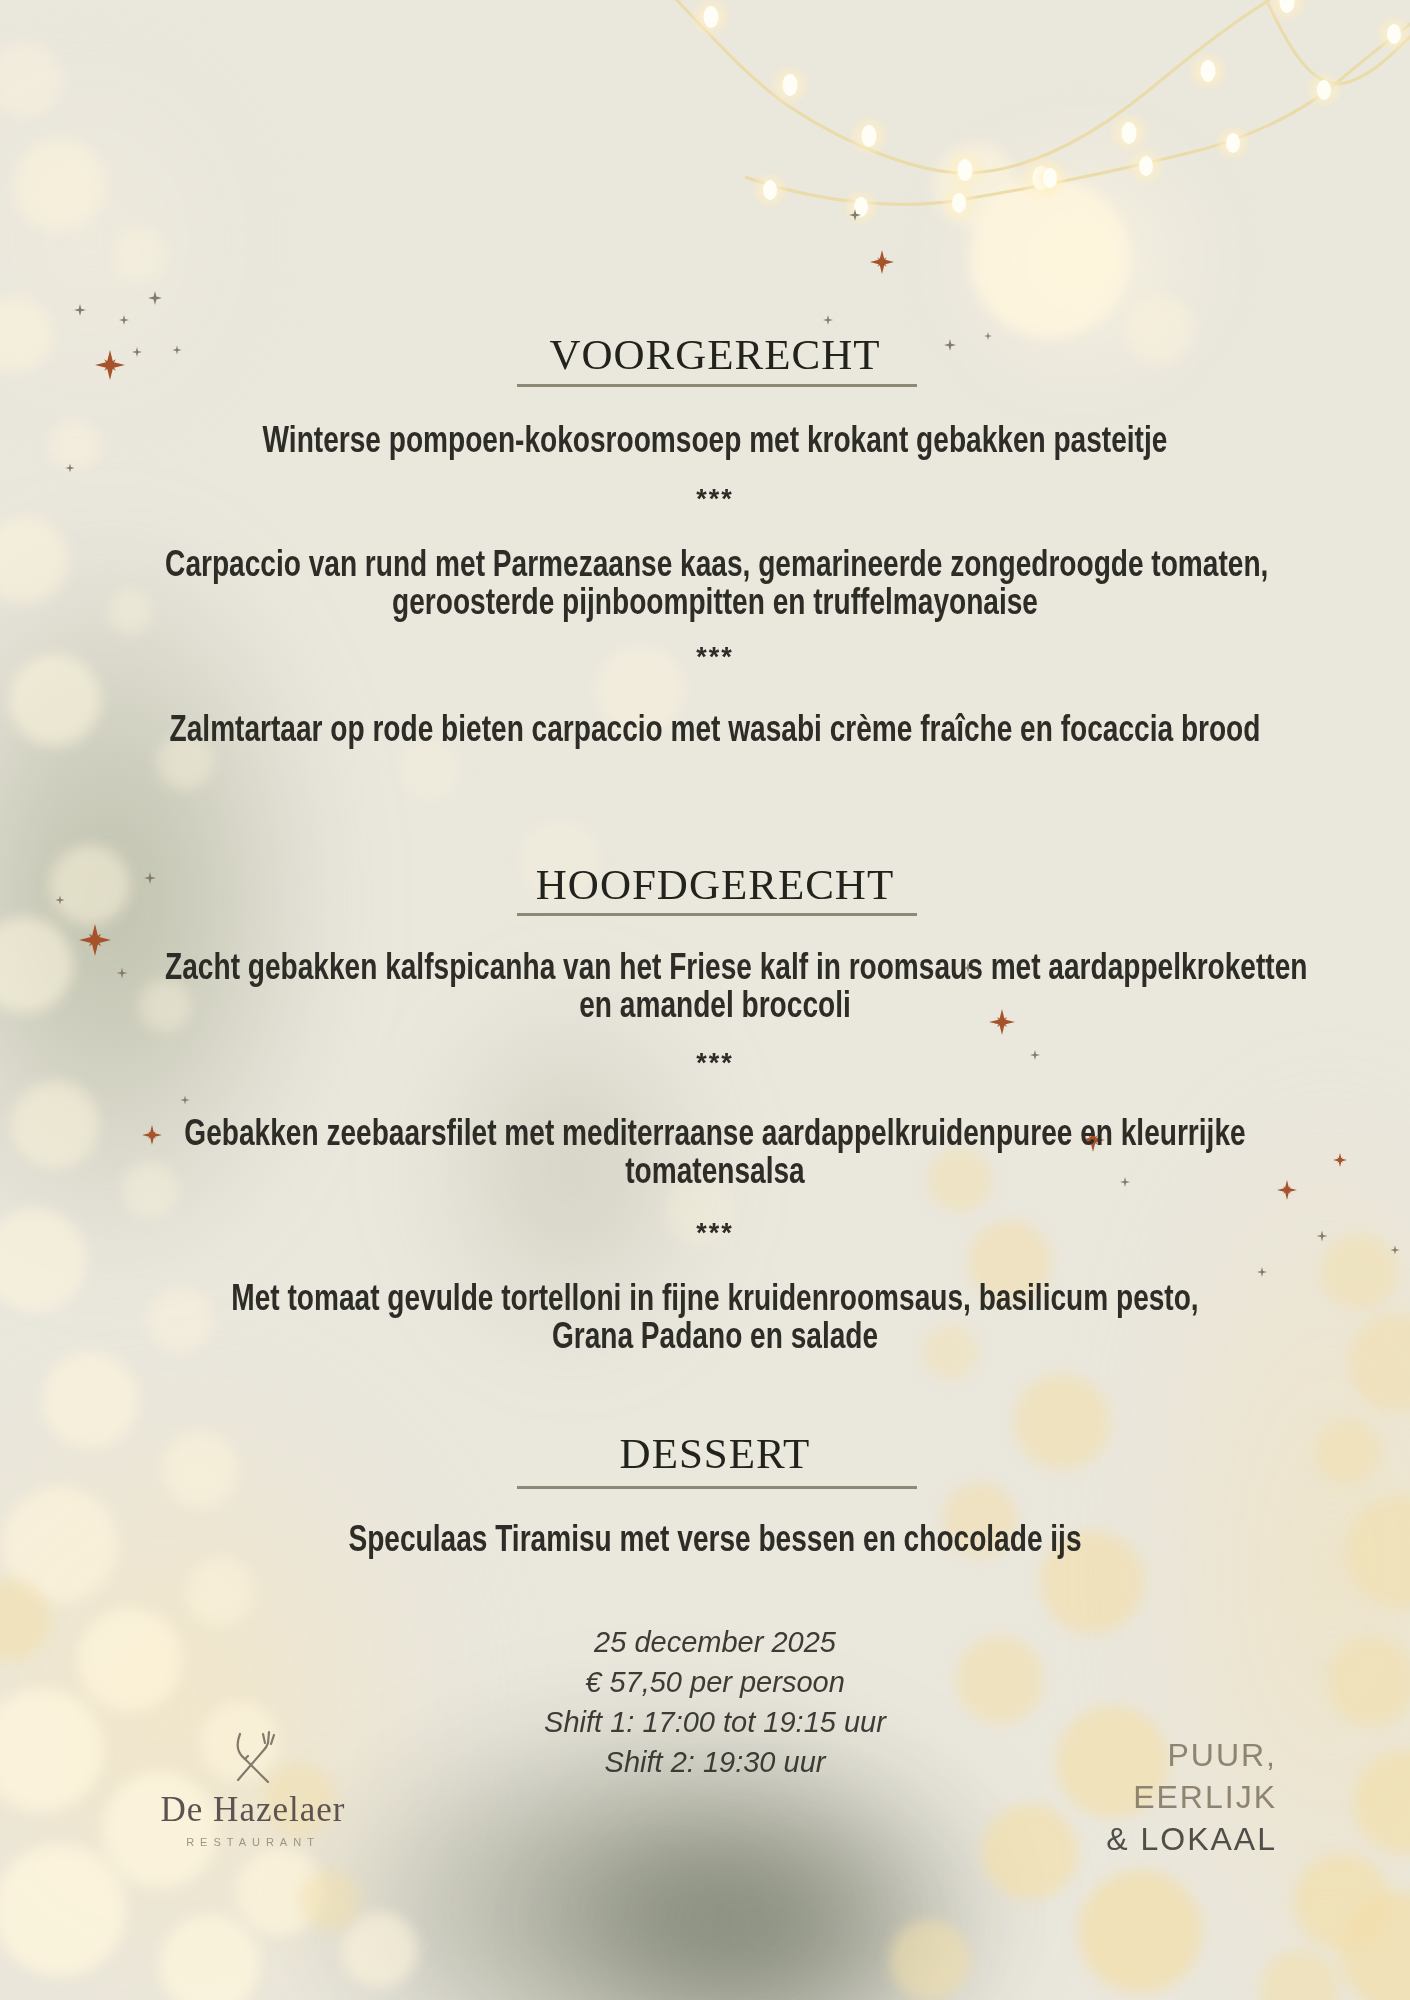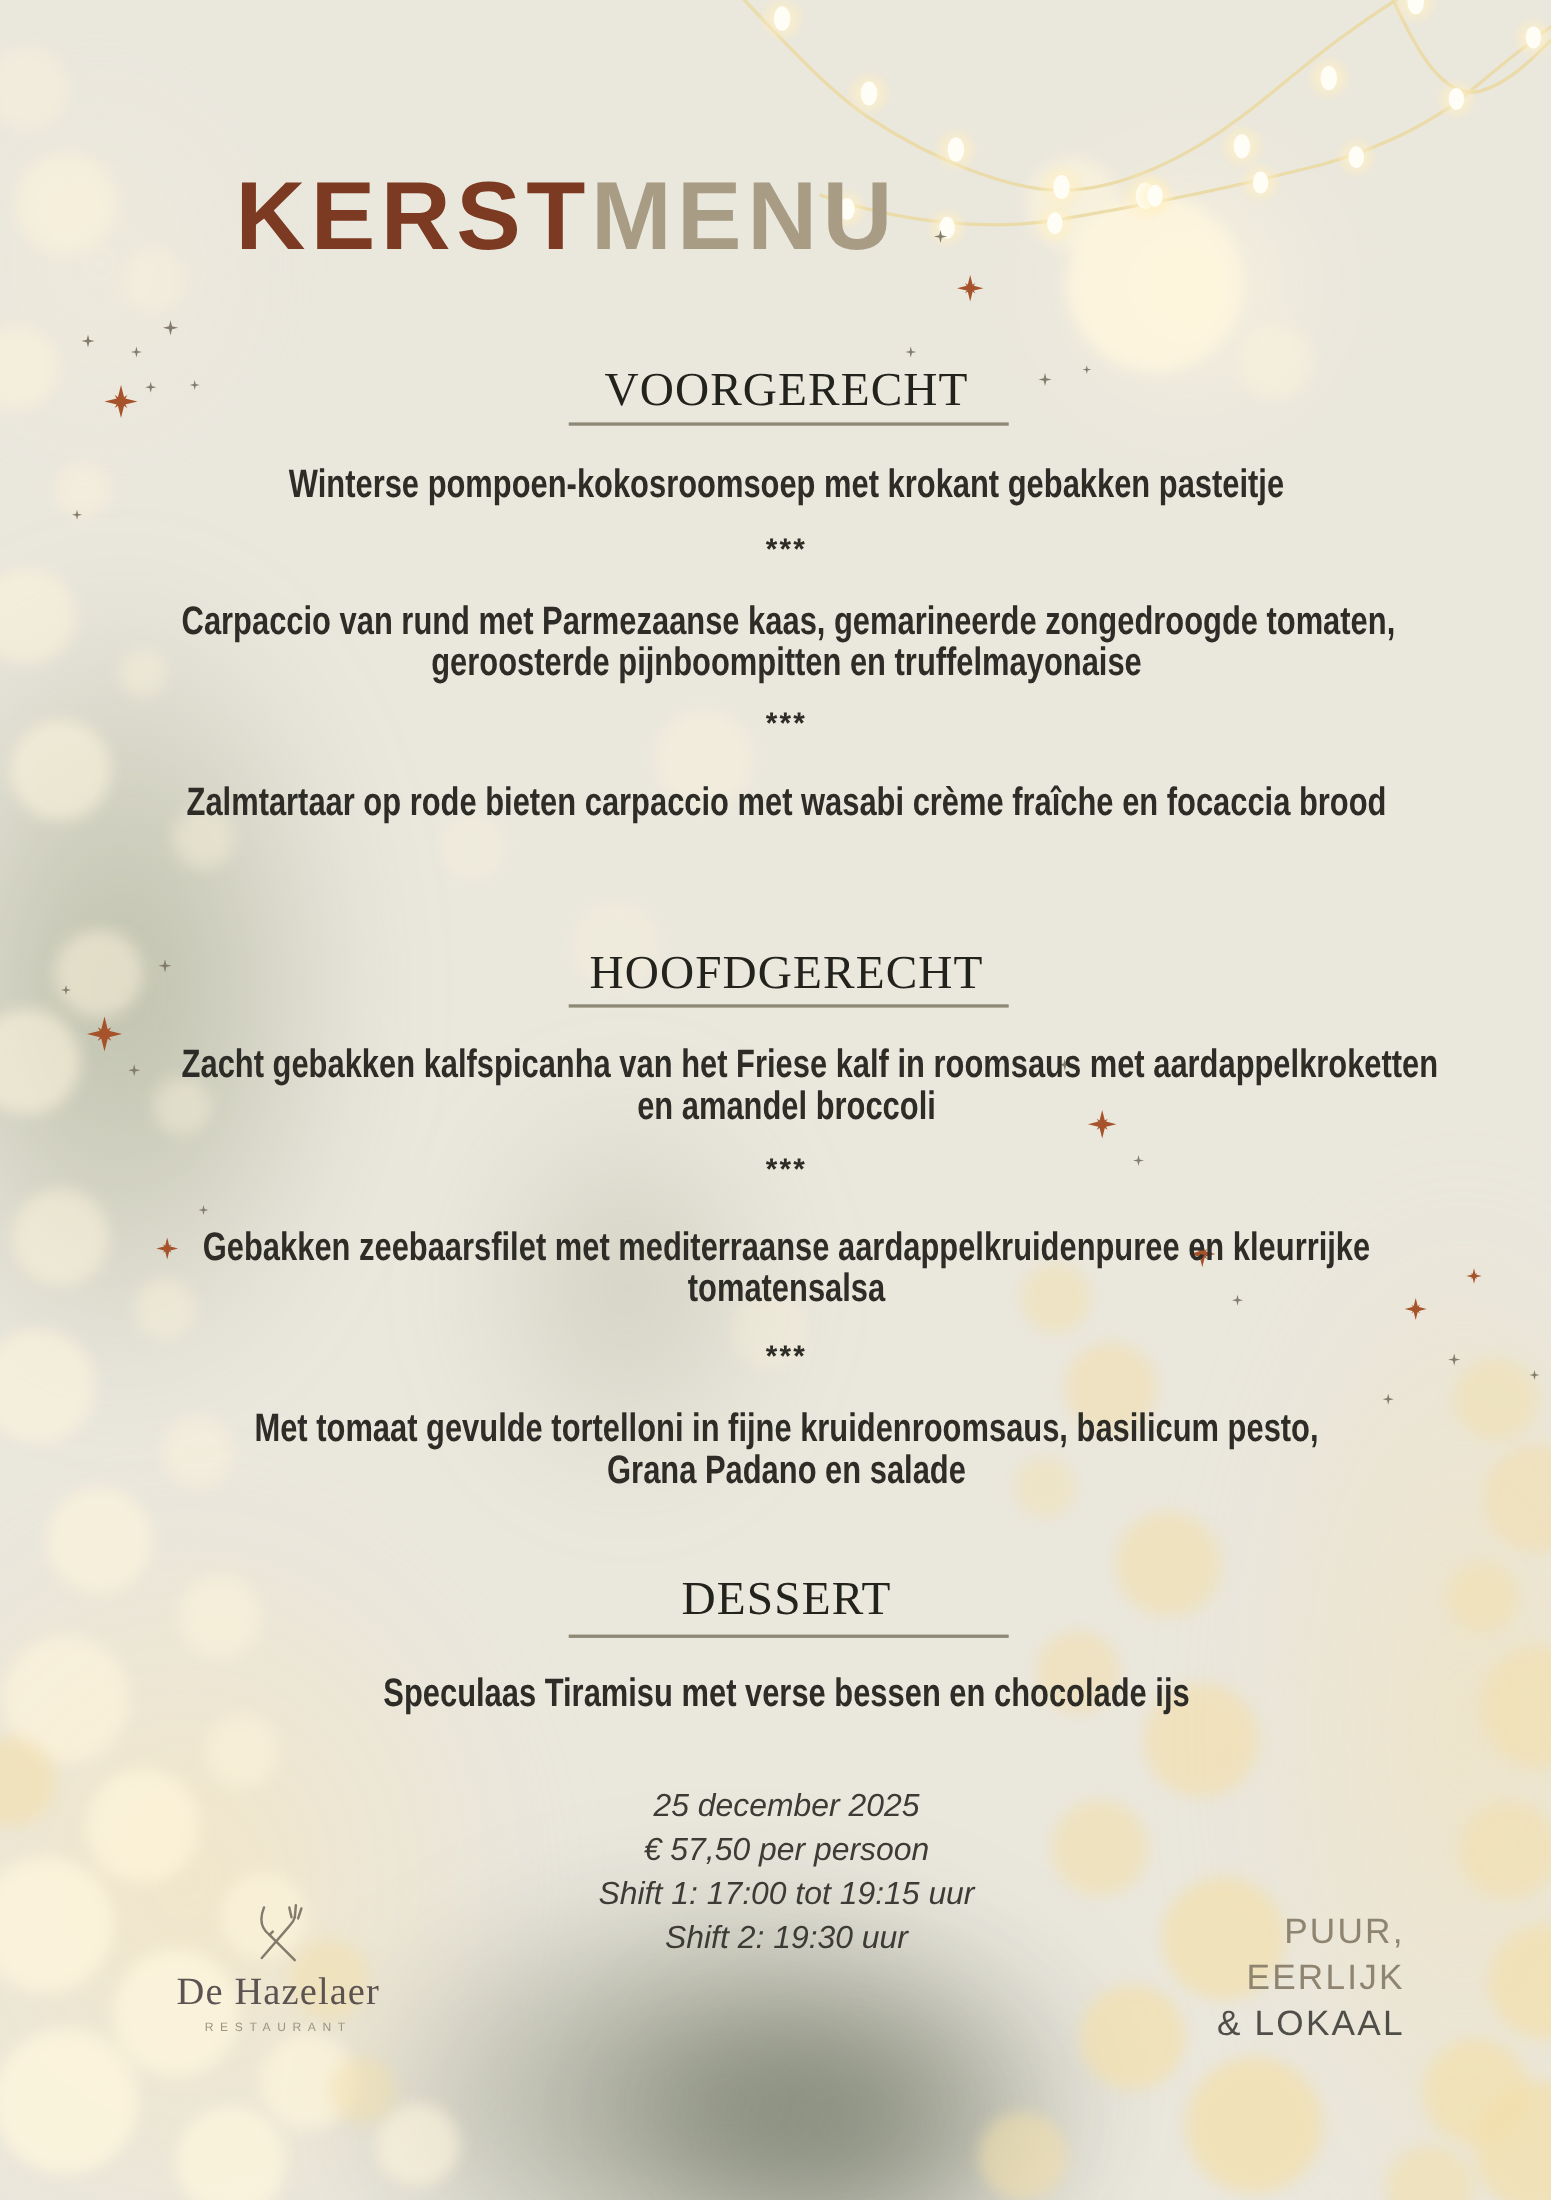--- a/index.html
+++ b/index.html
@@ -236,21 +236,20 @@
     <use href="#star4" class="sp-g" transform="translate(1035,1055) scale(.42)"></use>
     <use href="#star8" class="sp-c" transform="translate(1093,1140) scale(1)"></use>
     <use href="#star4" class="sp-g" transform="translate(1125,1182) scale(.42)"></use>
     <use href="#star8" class="sp-c" transform="translate(1340,1160) scale(.58)"></use>
     <use href="#star8" class="sp-c" transform="translate(1287,1190) scale(.83)"></use>
     <use href="#star4" class="sp-g" transform="translate(1322,1236) scale(.46)"></use>
     <use href="#star4" class="sp-g" transform="translate(1262,1272) scale(.42)"></use>
     <use href="#star4" class="sp-g" transform="translate(1395,1250) scale(.38)"></use>
   </svg>
 
-  <div id="title"><span class="t1">KERST</span><span class="t2">MENU</span></div>
 
   <div class="col heading" style="top:333px">VOORGERECHT</div>
   <div class="rule" style="top:384px"></div>
   <div class="col item" style="top:421px">
     <div class="line">Winterse pompoen-kokosroomsoep met krokant gebakken pasteitje</div>
   </div>
   <div class="col sep" style="top:486px">***</div>
   <div class="col item" style="top:545px">
     <div class="line">Carpaccio van rund met Parmezaanse kaas, gemarineerde zongedroogde tomaten,</div>
     <div class="line">geroosterde pijnboompitten en truffelmayonaise</div>

